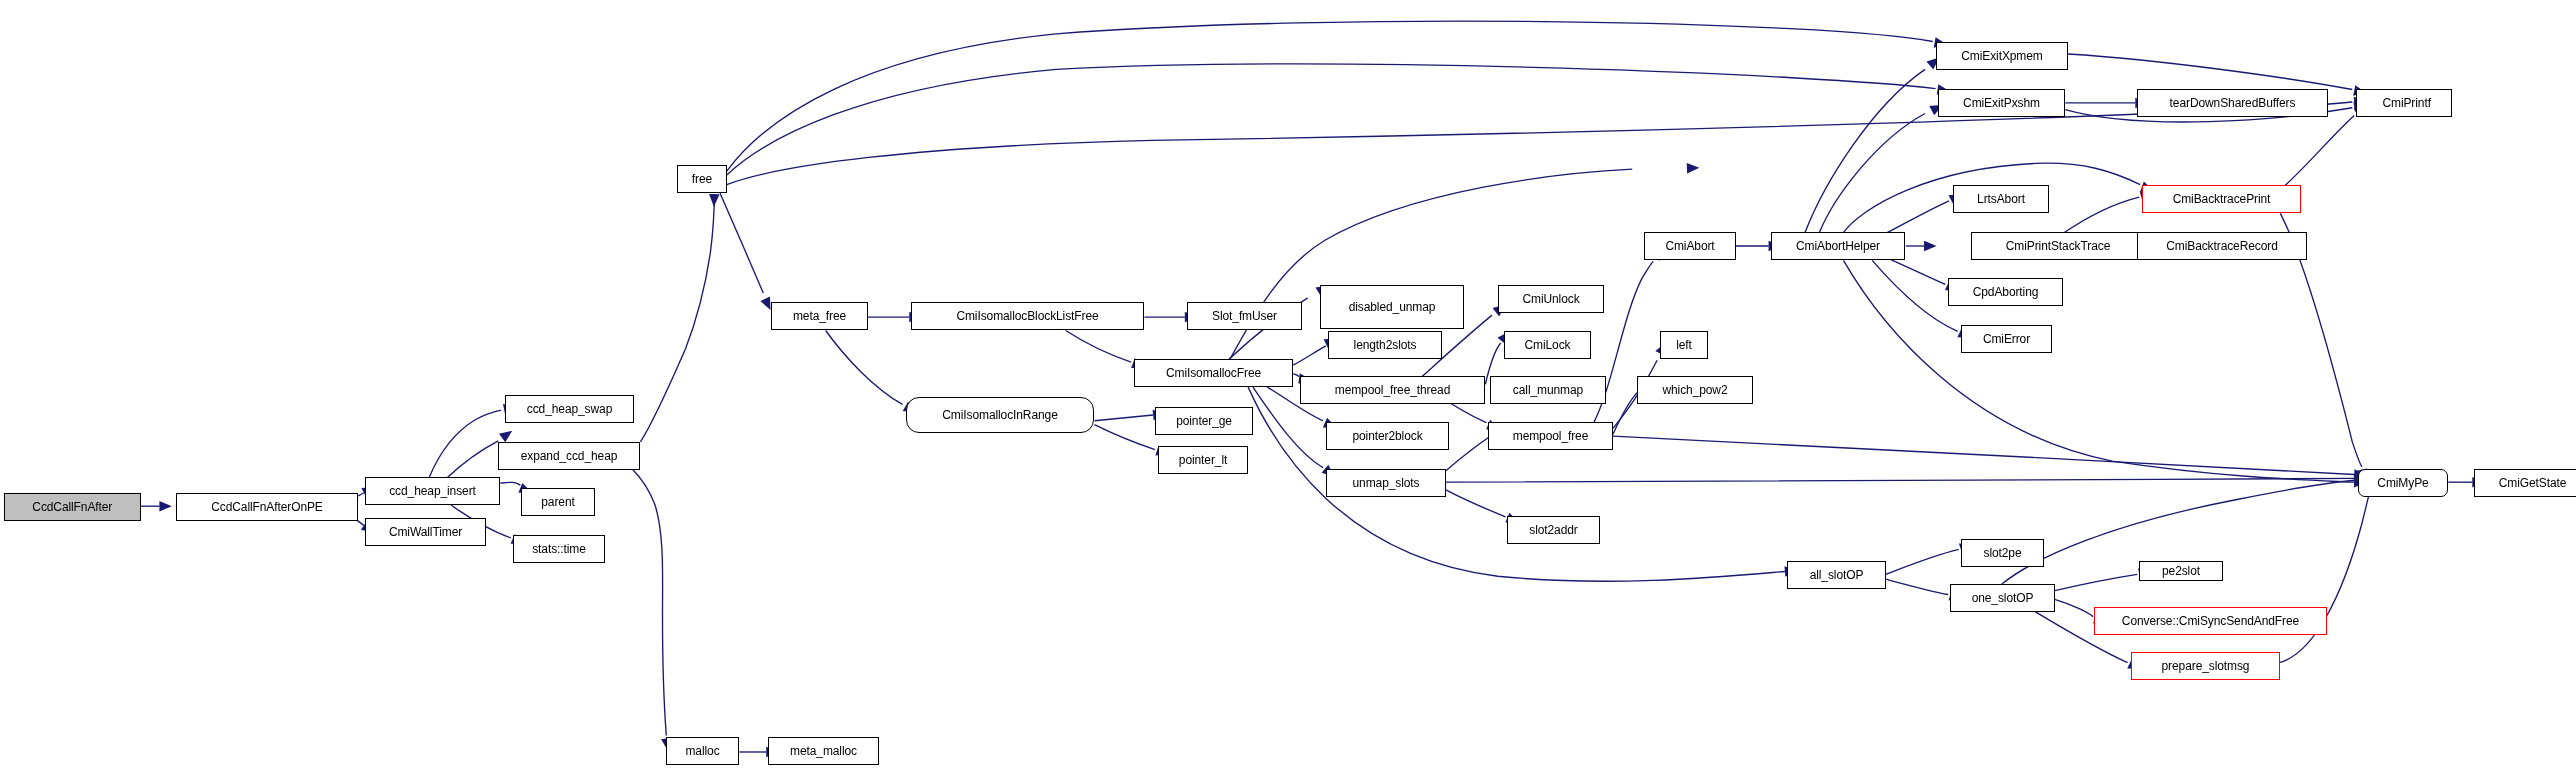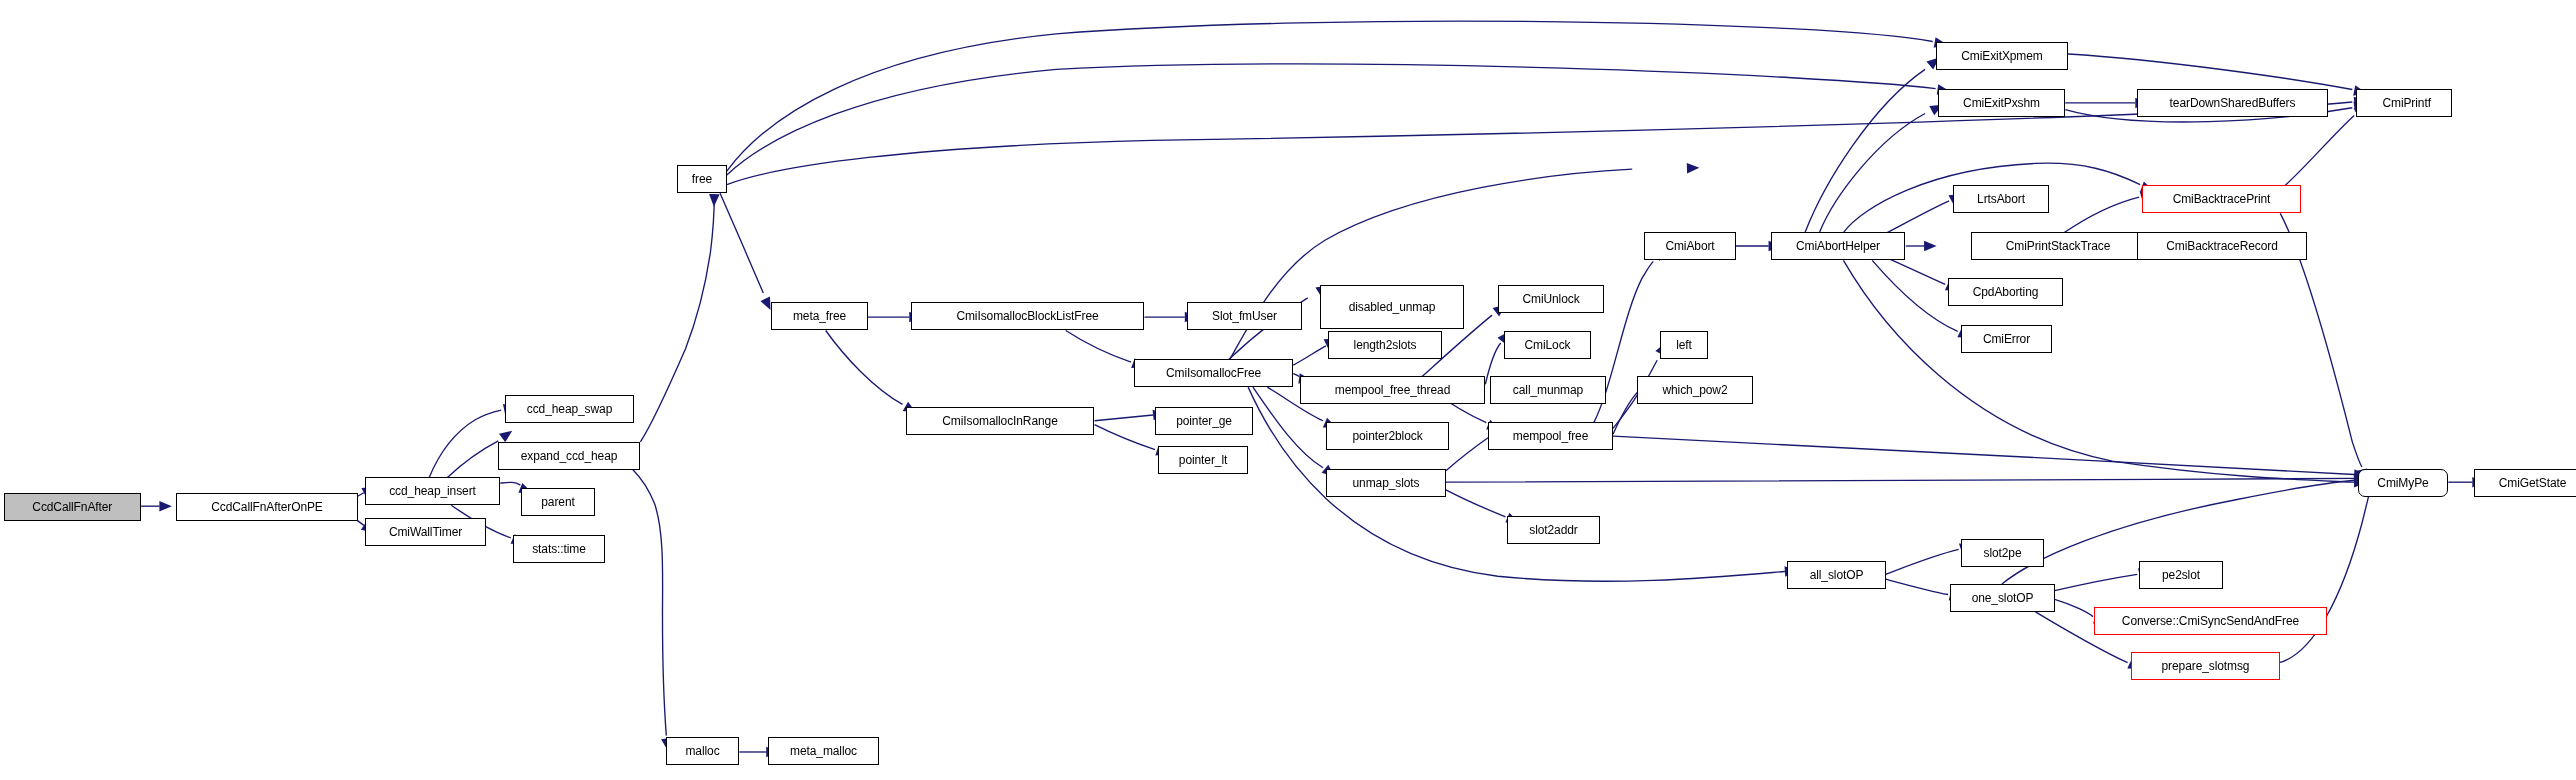--- a/index.html
+++ b/index.html
@@ -220,21 +220,21 @@
       </div>
       <div class="node" style="left: 771px; top: 302px; width: 97px; height: 28px;">
         <span class="node-label">meta_free</span>
       </div>
       <div class="node" style="left: 911px; top: 302px; width: 233px; height: 28px;">
         <span class="node-label">CmiIsomallocBlockListFree</span>
       </div>
       <div class="node" style="left: 1187px; top: 302px; width: 115px; height: 28px;">
         <span class="node-label">Slot_fmUser</span>
       </div>
-      <div class="node" style="left: 906px; top: 407px; width: 188px; height: 28px;">
+      <div class="node" style="left: 906px; top: 397px; width: 188px; height: 36px; border-radius: 13px;">
         <span class="node-label">CmiIsomallocInRange</span>
       </div>
       <div class="node" style="left: 1155px; top: 407px; width: 98px; height: 28px;">
         <span class="node-label">pointer_ge</span>
       </div>
       <div class="node" style="left: 1158px; top: 446px; width: 90px; height: 28px;">
         <span class="node-label">pointer_lt</span>
       </div>
       <div class="node" style="left: 1134px; top: 359px; width: 159px; height: 28px;">
         <span class="node-label">CmiIsomallocFree</span>
@@ -313,21 +313,21 @@
       </div>
       <div class="node" style="left: 1787px; top: 561px; width: 99px; height: 28px;">
         <span class="node-label">all_slotOP</span>
       </div>
       <div class="node" style="left: 1950px; top: 584px; width: 105px; height: 28px;">
         <span class="node-label">one_slotOP</span>
       </div>
       <div class="node" style="left: 1961px; top: 539px; width: 83px; height: 28px;">
         <span class="node-label">slot2pe</span>
       </div>
-      <div class="node" style="left: 2139px; top: 561px; width: 84px; height: 28px;">
+      <div class="node" style="left: 2139px; top: 561px; width: 84px; height: 20px;">
         <span class="node-label">pe2slot</span>
       </div>
       <div class="node highlight" style="left: 2094px; top: 607px; width: 233px; height: 28px;">
         <span class="node-label">Converse::CmiSyncSendAndFree</span>
       </div>
       <div class="node highlight" style="left: 2131px; top: 652px; width: 149px; height: 28px;">
         <span class="node-label">prepare_slotmsg</span>
       </div>
       <div class="node" style="left: 2358px; top: 469px; width: 90px; height: 28px; border-radius: 7px;">
         <span class="node-label">CmiMyPe</span>

